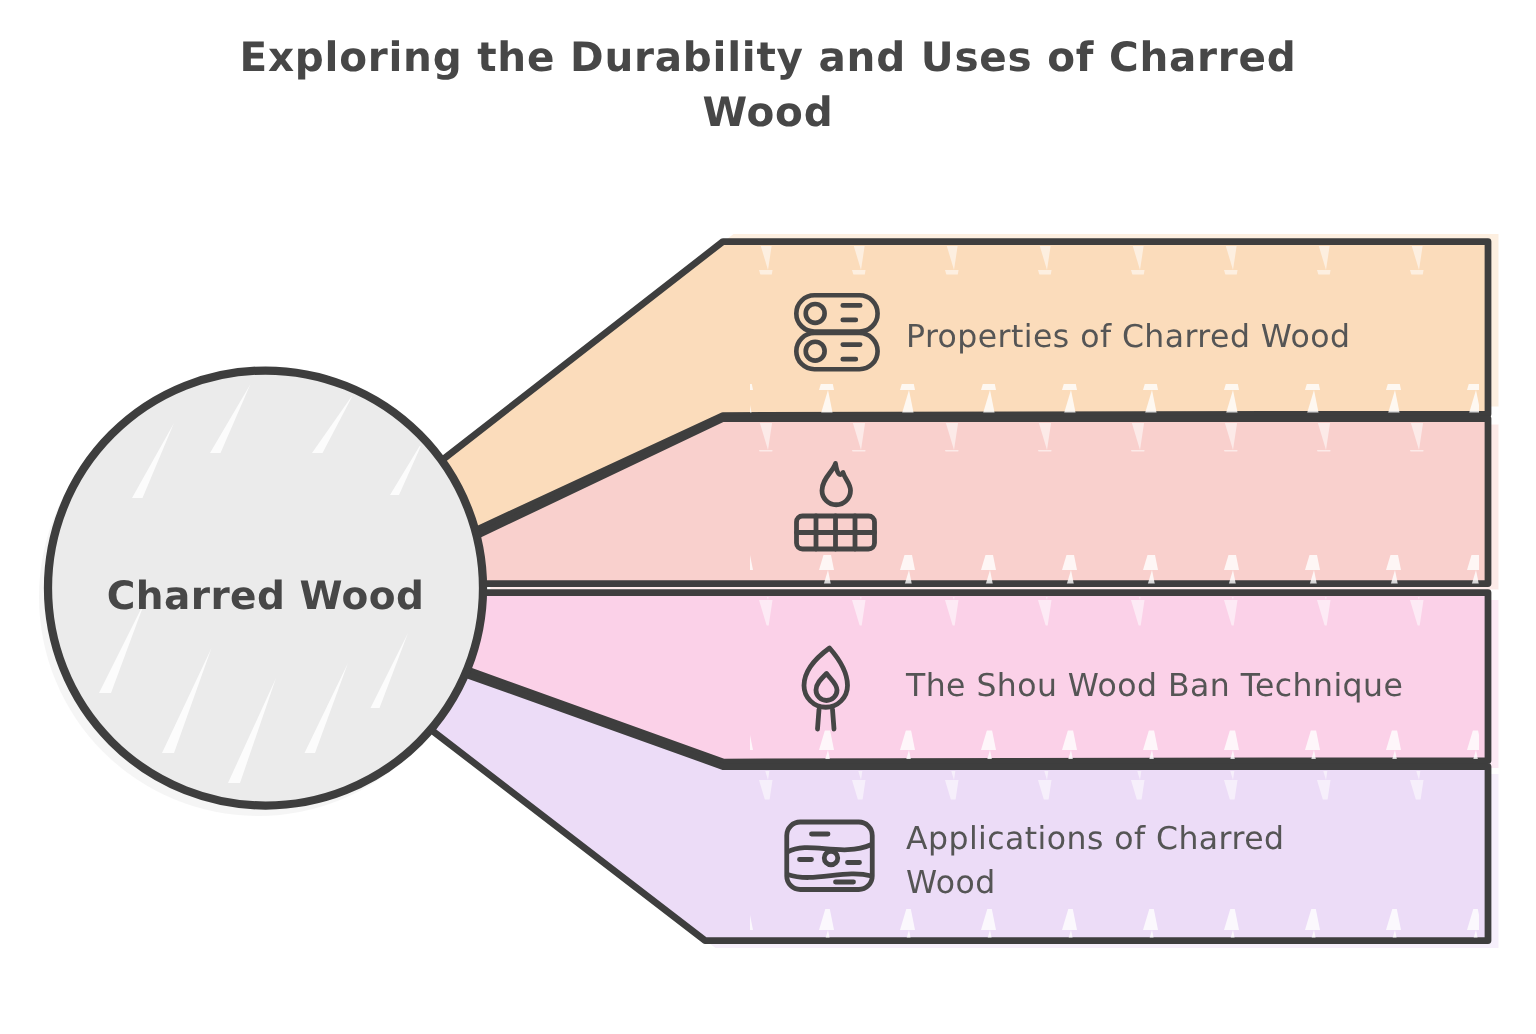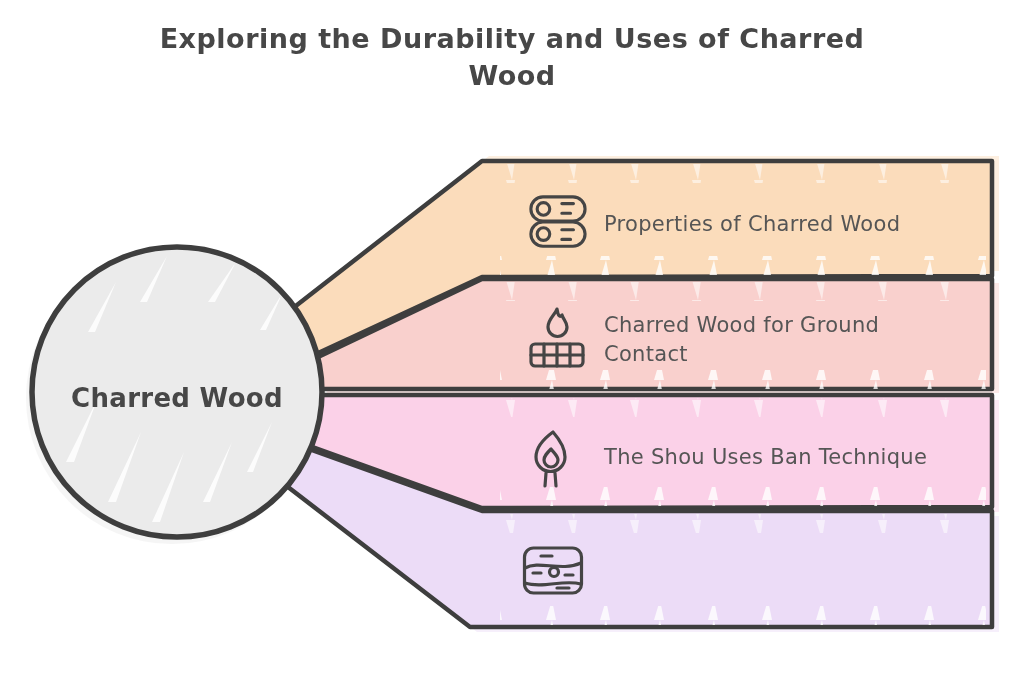--- a/index.html
+++ b/index.html
@@ -102,36 +102,36 @@
   </svg>
   <div class="branch-label bl-1">Properties of Charred Wood</div>
 
   <svg class="branch-icon bi-2" width="60" height="68" viewBox="0 0 60 68">
     <g class="icon-stroke">
       <path d="M30 7 C28 13 21 17 21 25 A9.5 9.5 0 0 0 40 25 C40 20 36 17 35 13 C33 16 31 14 30 7 Z"></path>
       <rect x="4" y="42" width="52" height="22" rx="4"></rect>
       <path d="M4 53 H56 M17 42 V64 M30 42 V64 M43 42 V64"></path>
     </g>
   </svg>
-  <div class="branch-label bl-2">Charred Wood for Ground Contact</div>
 
   <svg class="branch-icon bi-3" width="46" height="64" viewBox="0 0 46 64">
     <g class="icon-stroke">
       <path d="M25 5 C14 13 8 21 8 30 A14.5 14.5 0 0 0 37 30 C37 21 32 13 25 5 Z"></path>
       <path d="M23 22 C19 26 16 29 16 33 A7 7 0 0 0 30 33 C30 29 26 26 23 22 Z"></path>
       <path d="M18 46 L17 59 M27 46 L28 59"></path>
     </g>
   </svg>
-  <div class="branch-label bl-3">The Shou Uses Ban Technique</div>
+  <div class="branch-label bl-3">The Shou Wood Ban Technique</div>
 
   <svg class="branch-icon bi-4" width="64" height="54" viewBox="0 0 64 54">
     <g class="icon-stroke">
       <rect x="3.5" y="4" width="57" height="45" rx="9"></rect>
       <path d="M20 12 H31"></path>
       <path d="M4 24 C18 16 40 28 60 19"></path>
       <circle cx="33" cy="28" r="4.5"></circle>
       <path d="M12 29 H20 M44 31 H52"></path>
       <path d="M4 39 C22 45 42 35 60 40"></path>
       <path d="M36 44 H48"></path>
     </g>
   </svg>
+  <div class="branch-label bl-4">Applications of Charred Wood</div>
 
 </div>
 
 </body></html>

